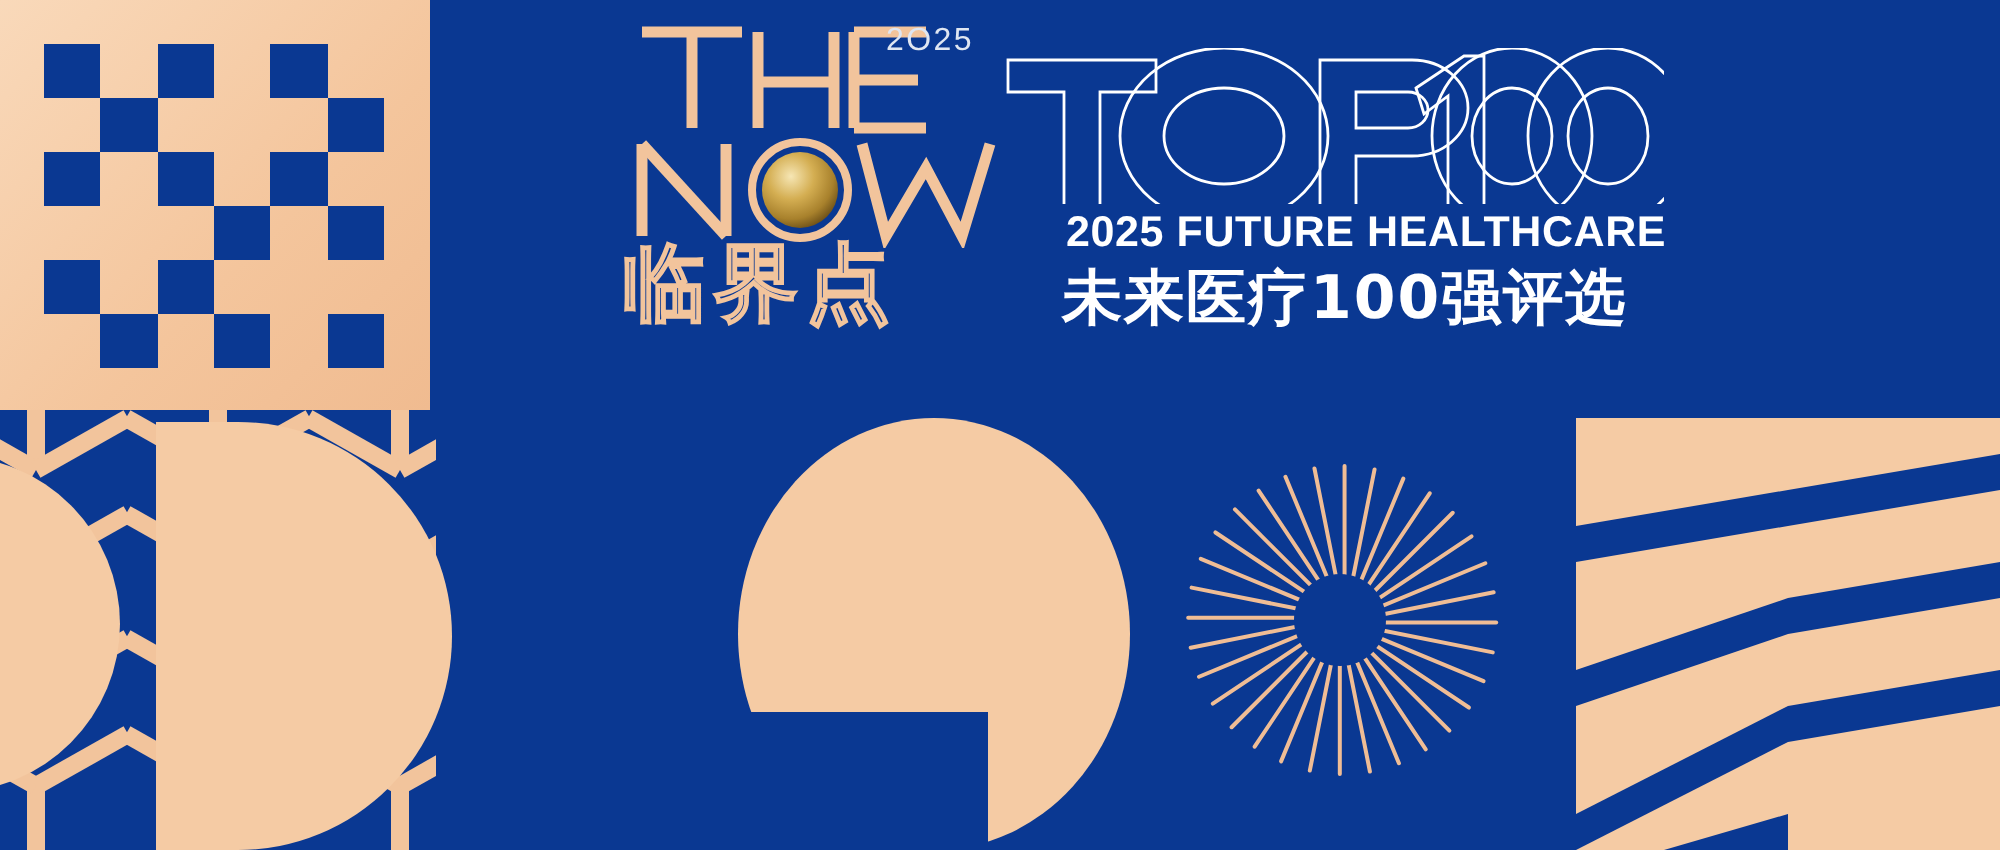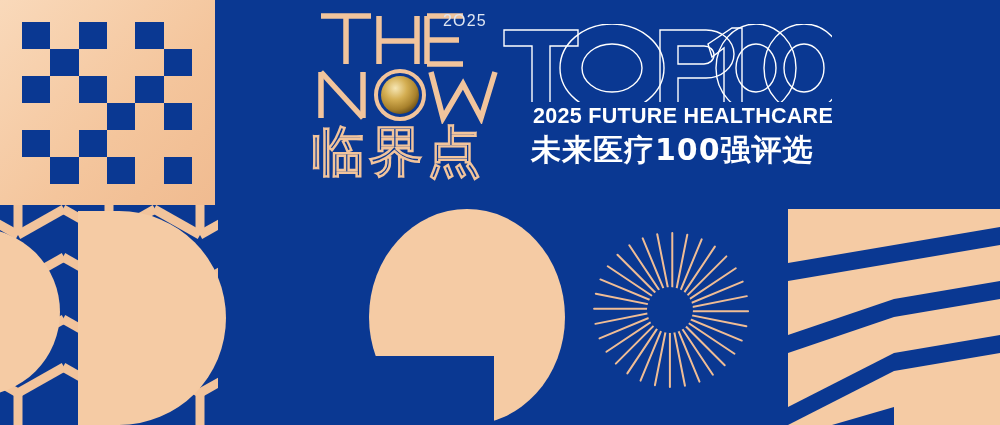--- a/index.html
+++ b/index.html
@@ -87,25 +87,25 @@
     position:absolute;left:288px;top:6px;width:200px;height:170px;margin-left:25px;
   }
   .logo svg{display:block;}
   .logo .year{
     position:absolute;left:130px;top:6px;
     color:#dfe6f2;font-size:16px;letter-spacing:1.2px;
     font-family:"Liberation Sans","DejaVu Sans",sans-serif;
   }
   .logo .cn{
     position:absolute;left:-2px;top:118px;
-    font-size:54px;line-height:1;
+    font-size:42px;line-height:1;
     letter-spacing:4px;
     color:transparent;
     -webkit-text-stroke:2.4px #f2c49c;
-    font-family:Liberation Sans, sans-serif;
+    font-family:Liberation Mono, monospace;
     font-weight:400;
     white-space:nowrap;
   }
 
   
   .headline{
     position:absolute;left:500px;top:24px;width:345px;
   }
   .top100{
     display:block;width:332px;height:78px;

